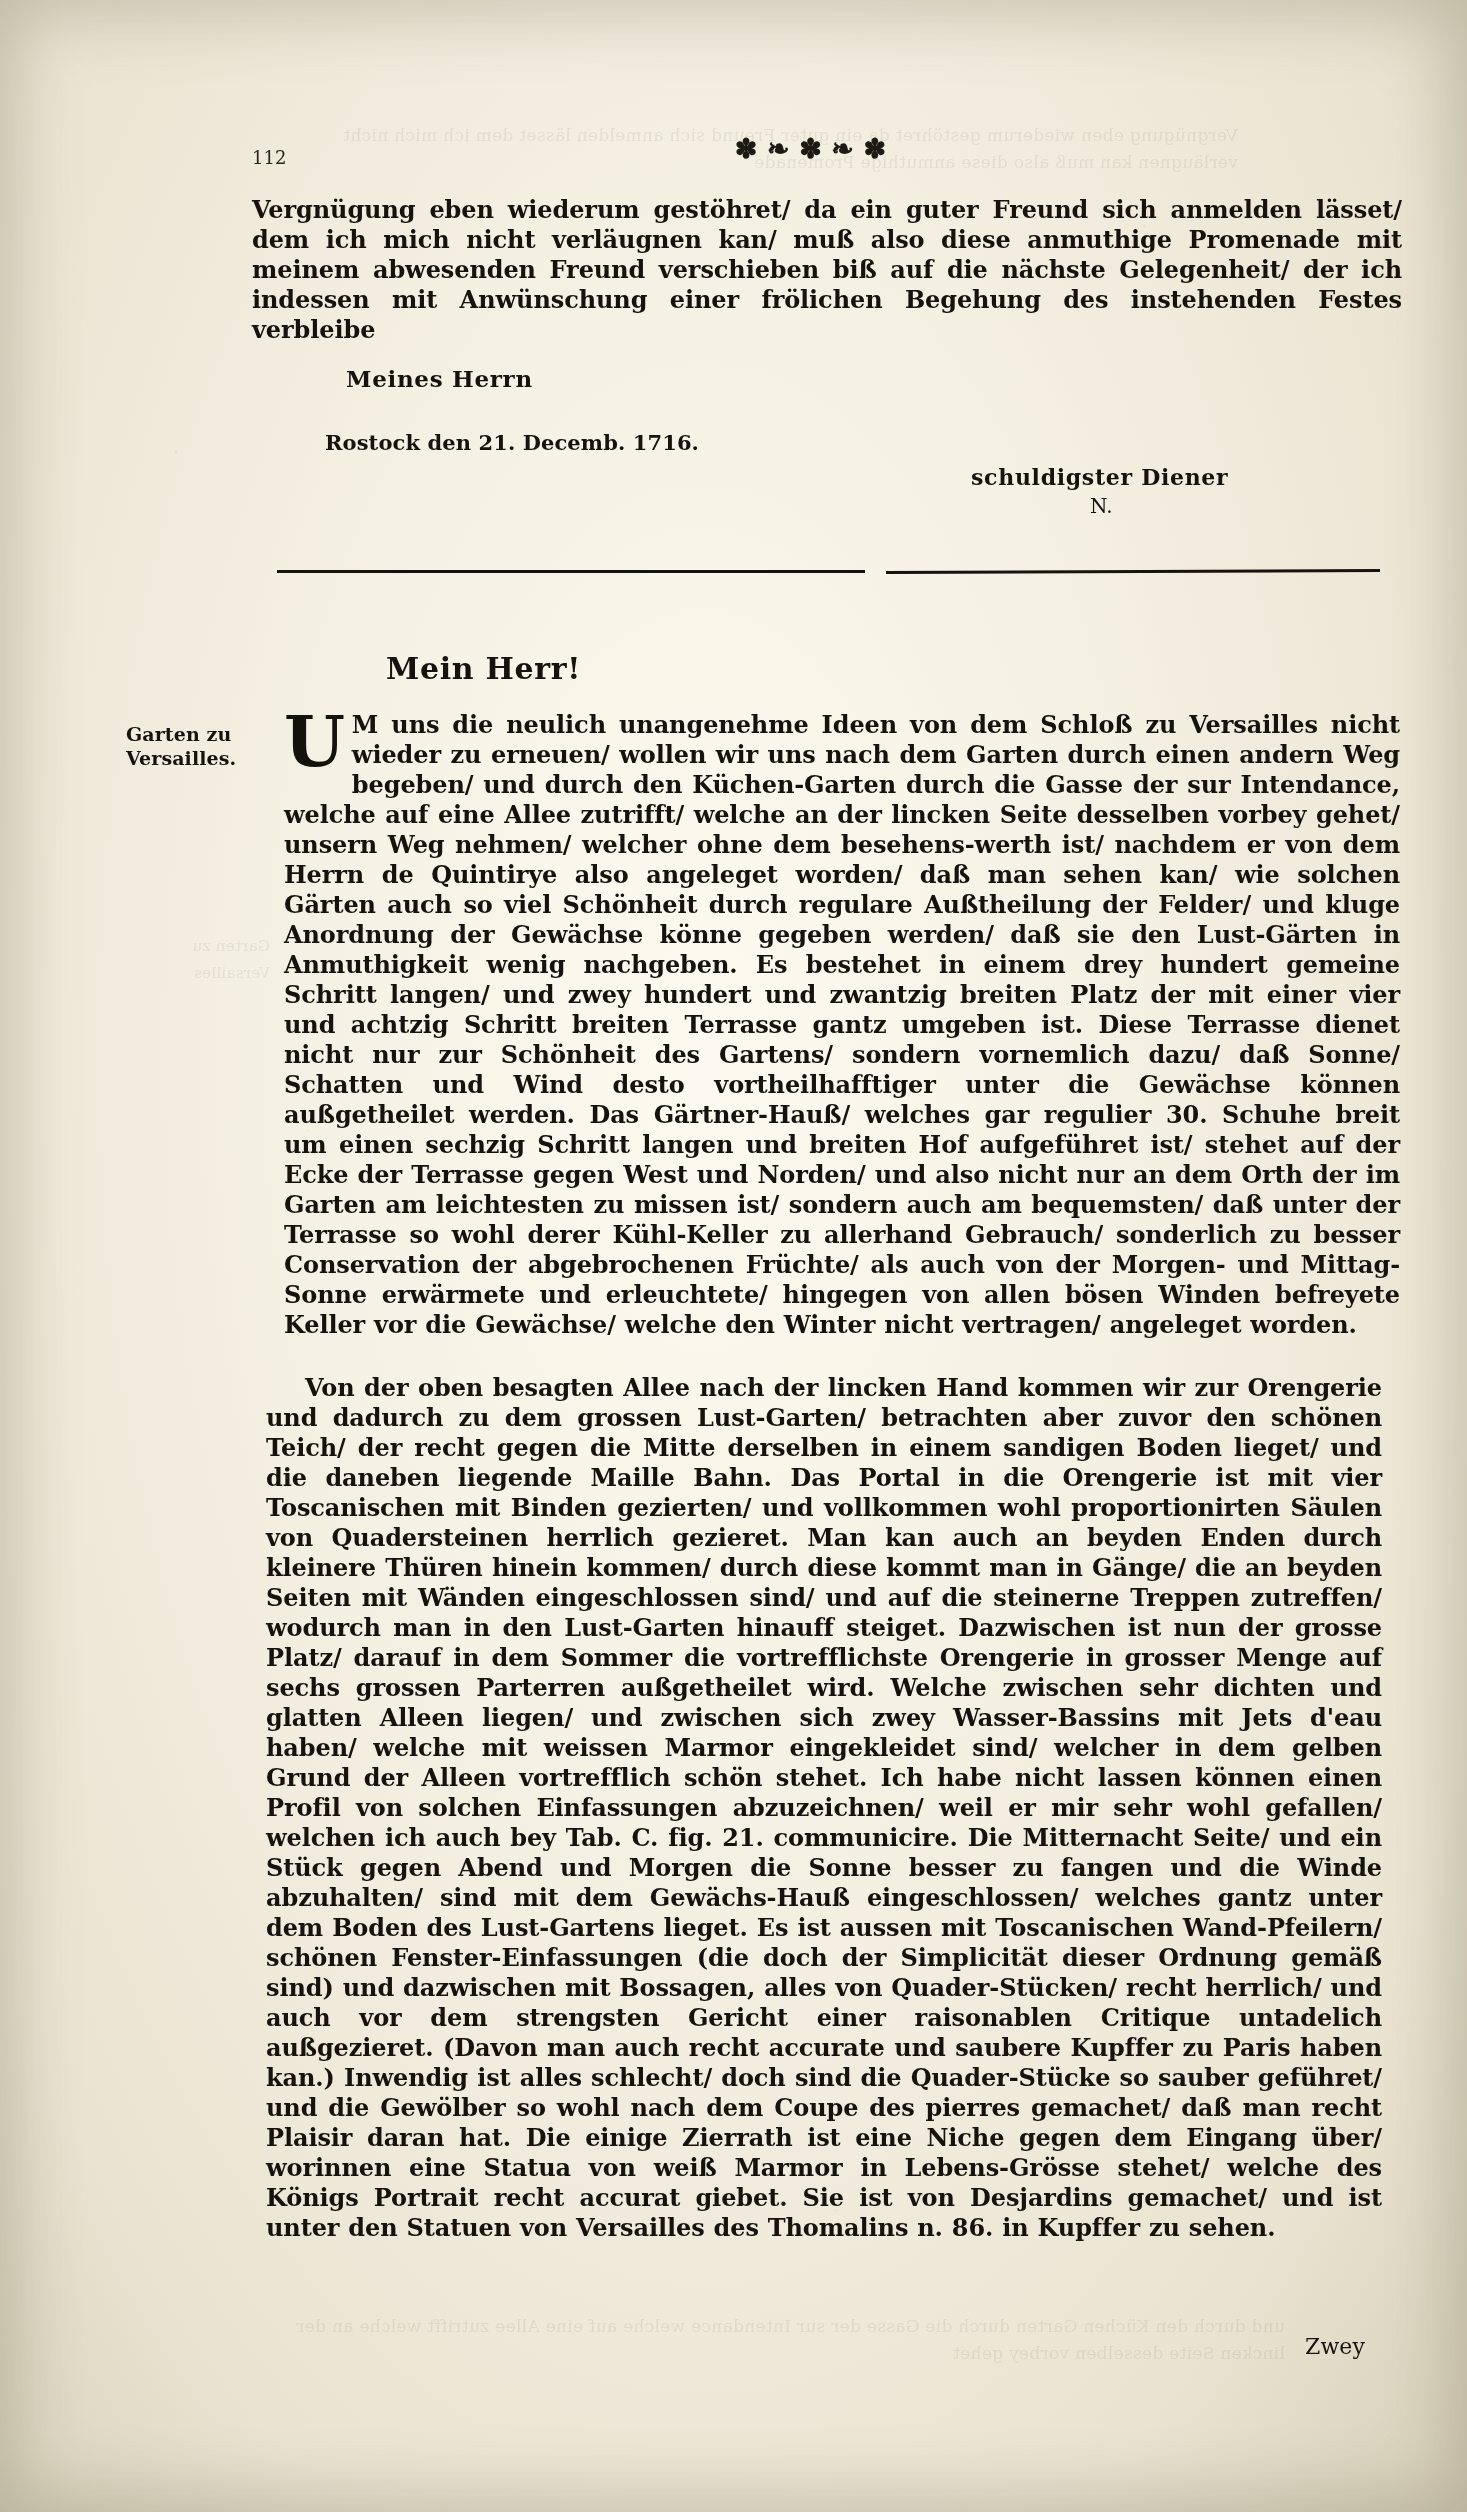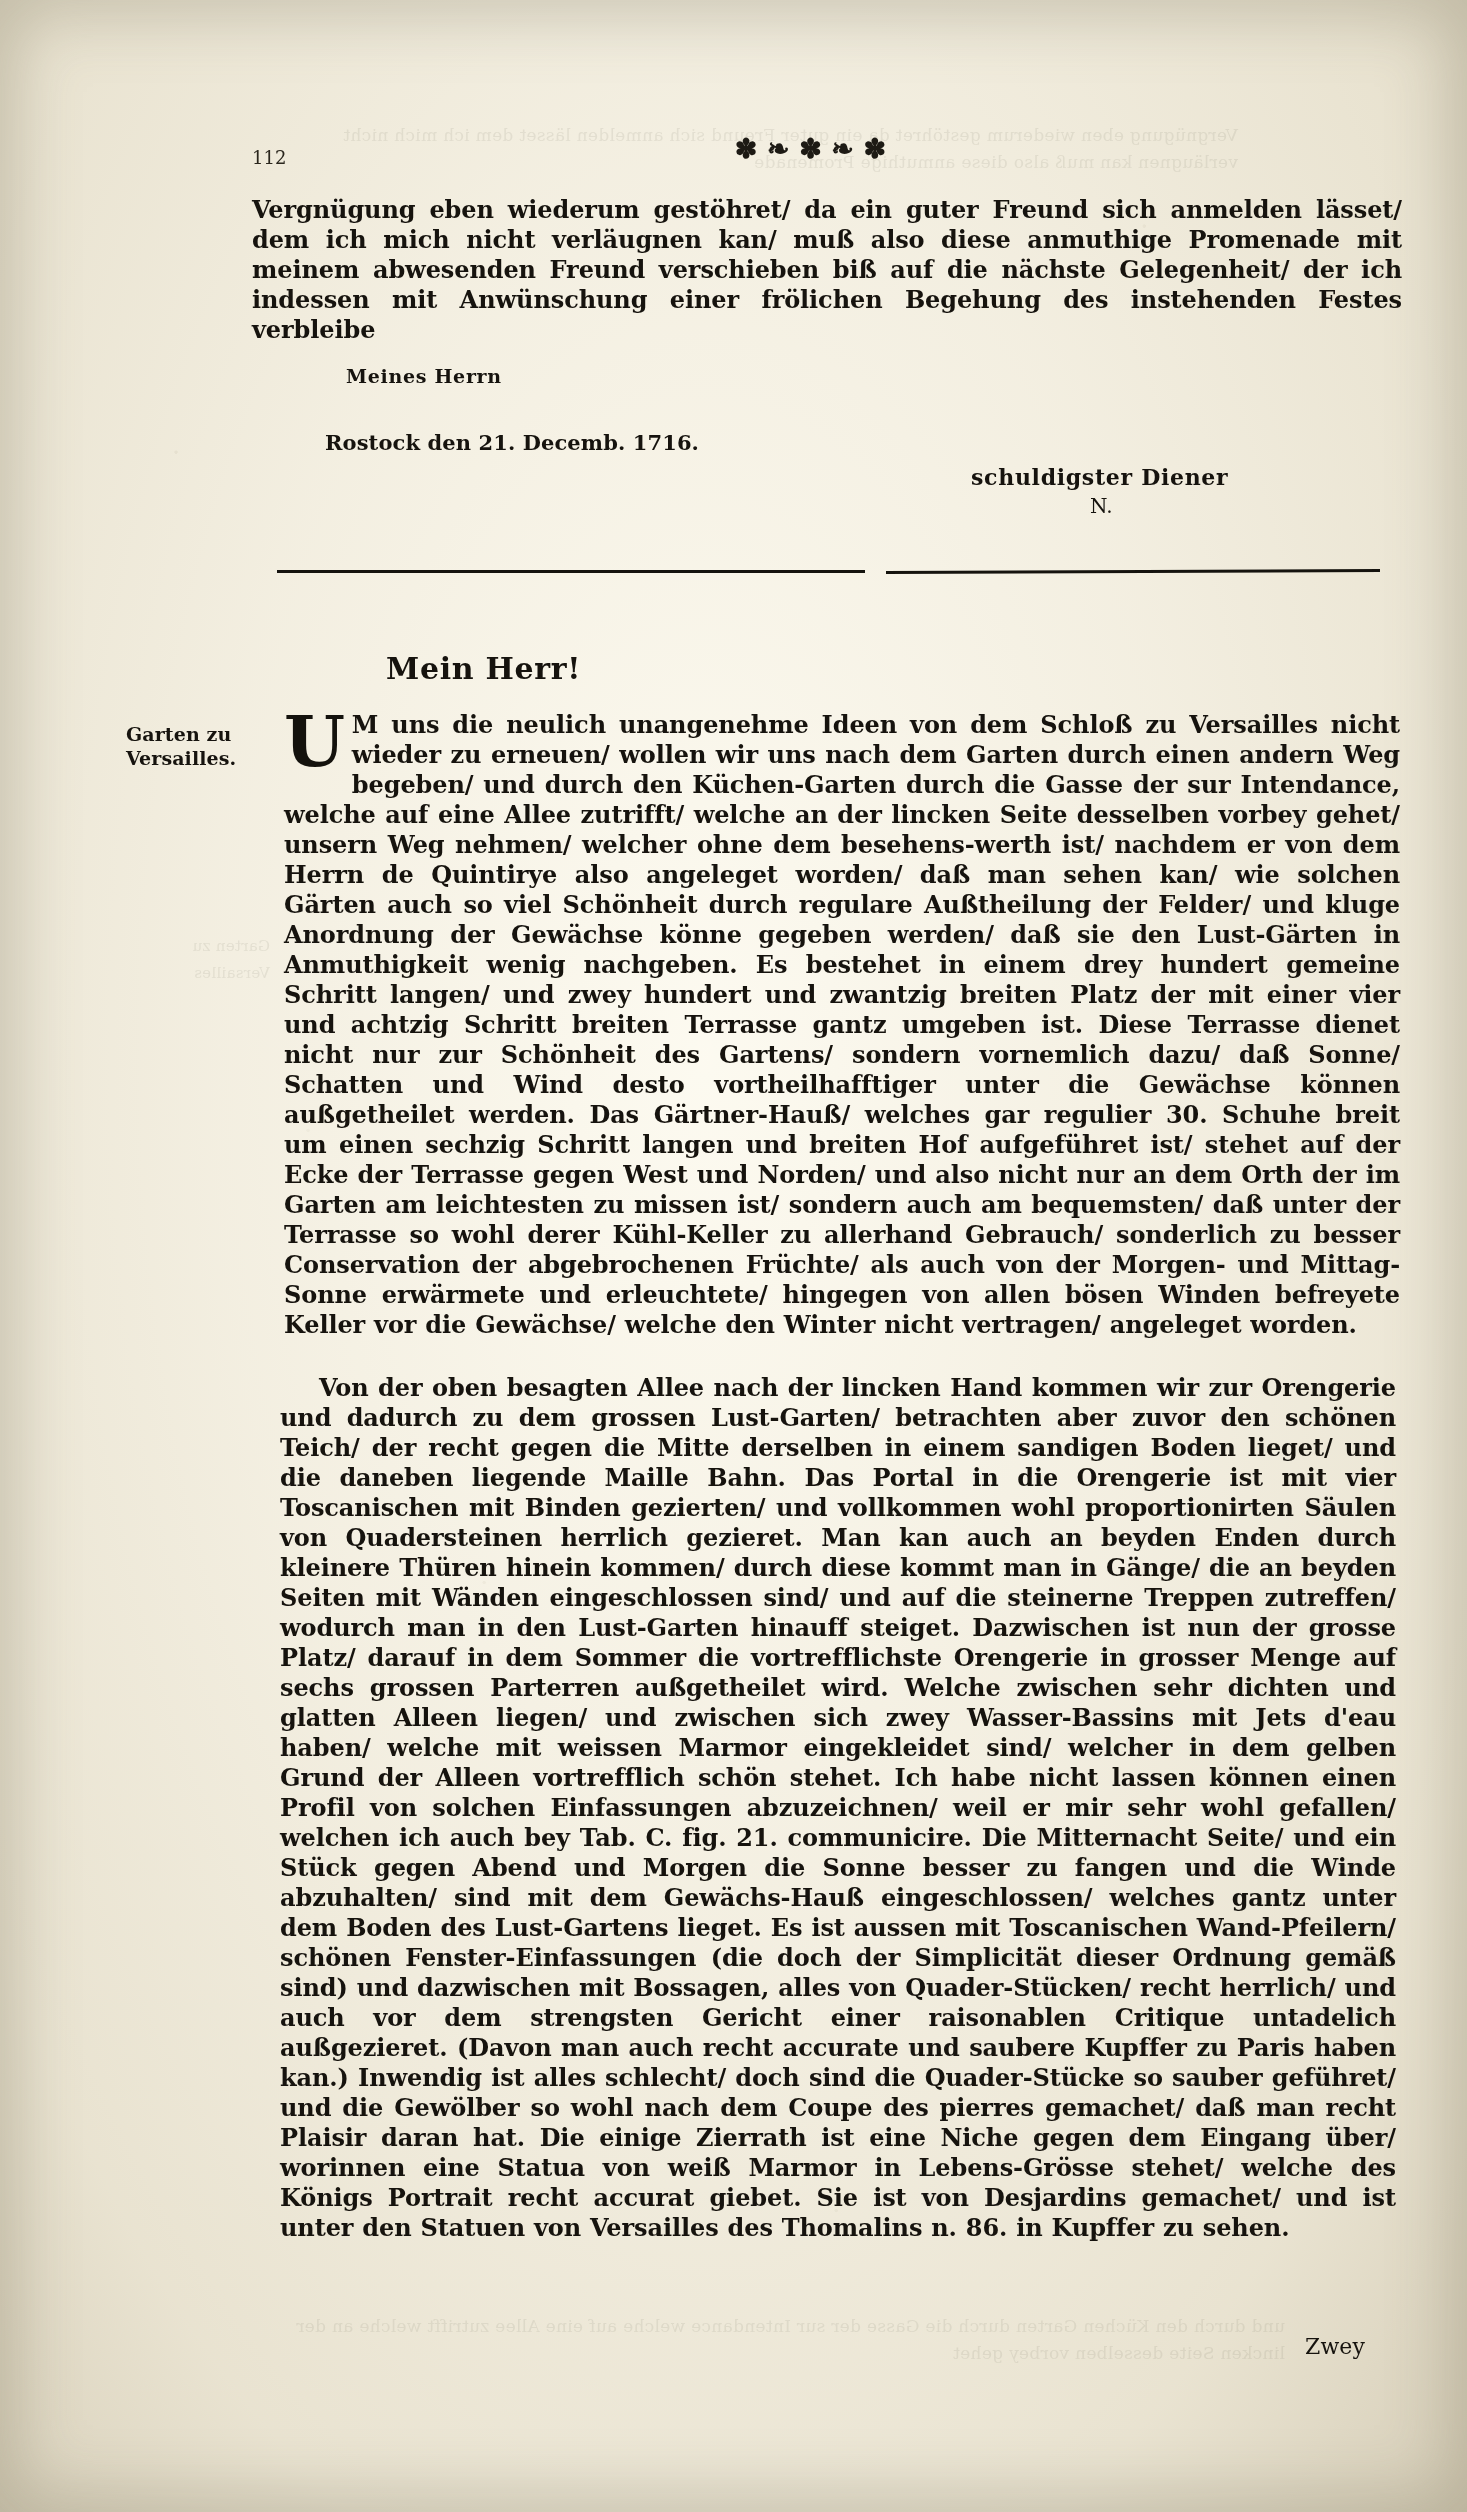--- a/index.html
+++ b/index.html
@@ -104,21 +104,21 @@
     position: absolute;
     left: 252px;
     top: 195px;
     width: 1150px;
   }
 
   .salutation {
     position: absolute;
     left: 346px;
     top: 365px;
-    font-size: 19px;
+    font-size: 23px;
     font-weight: 700;
     color: #16130e;
     letter-spacing: 0.7px;
   }
 
   .dateline {
     position: absolute;
     left: 325px;
     top: 430px;
     font-size: 21px;
@@ -207,21 +207,21 @@
     font-family: "DejaVu Serif", serif;
     font-weight: 700;
     font-size: 70px;
     line-height: 58px;
     padding: 2.7px 6.8px 0 0;
     color: #14120d;
   }
 
   .body-block-2 {
     position: absolute;
-    left: 280px;
+    left: 266px;
     top: 1373px;
     width: 1116px;
   }
   .indent { text-indent: 39px; }
 
   .catchword {
     position: absolute;
     left: 1305px;
     top: 2334px;
     font-size: 22px;

